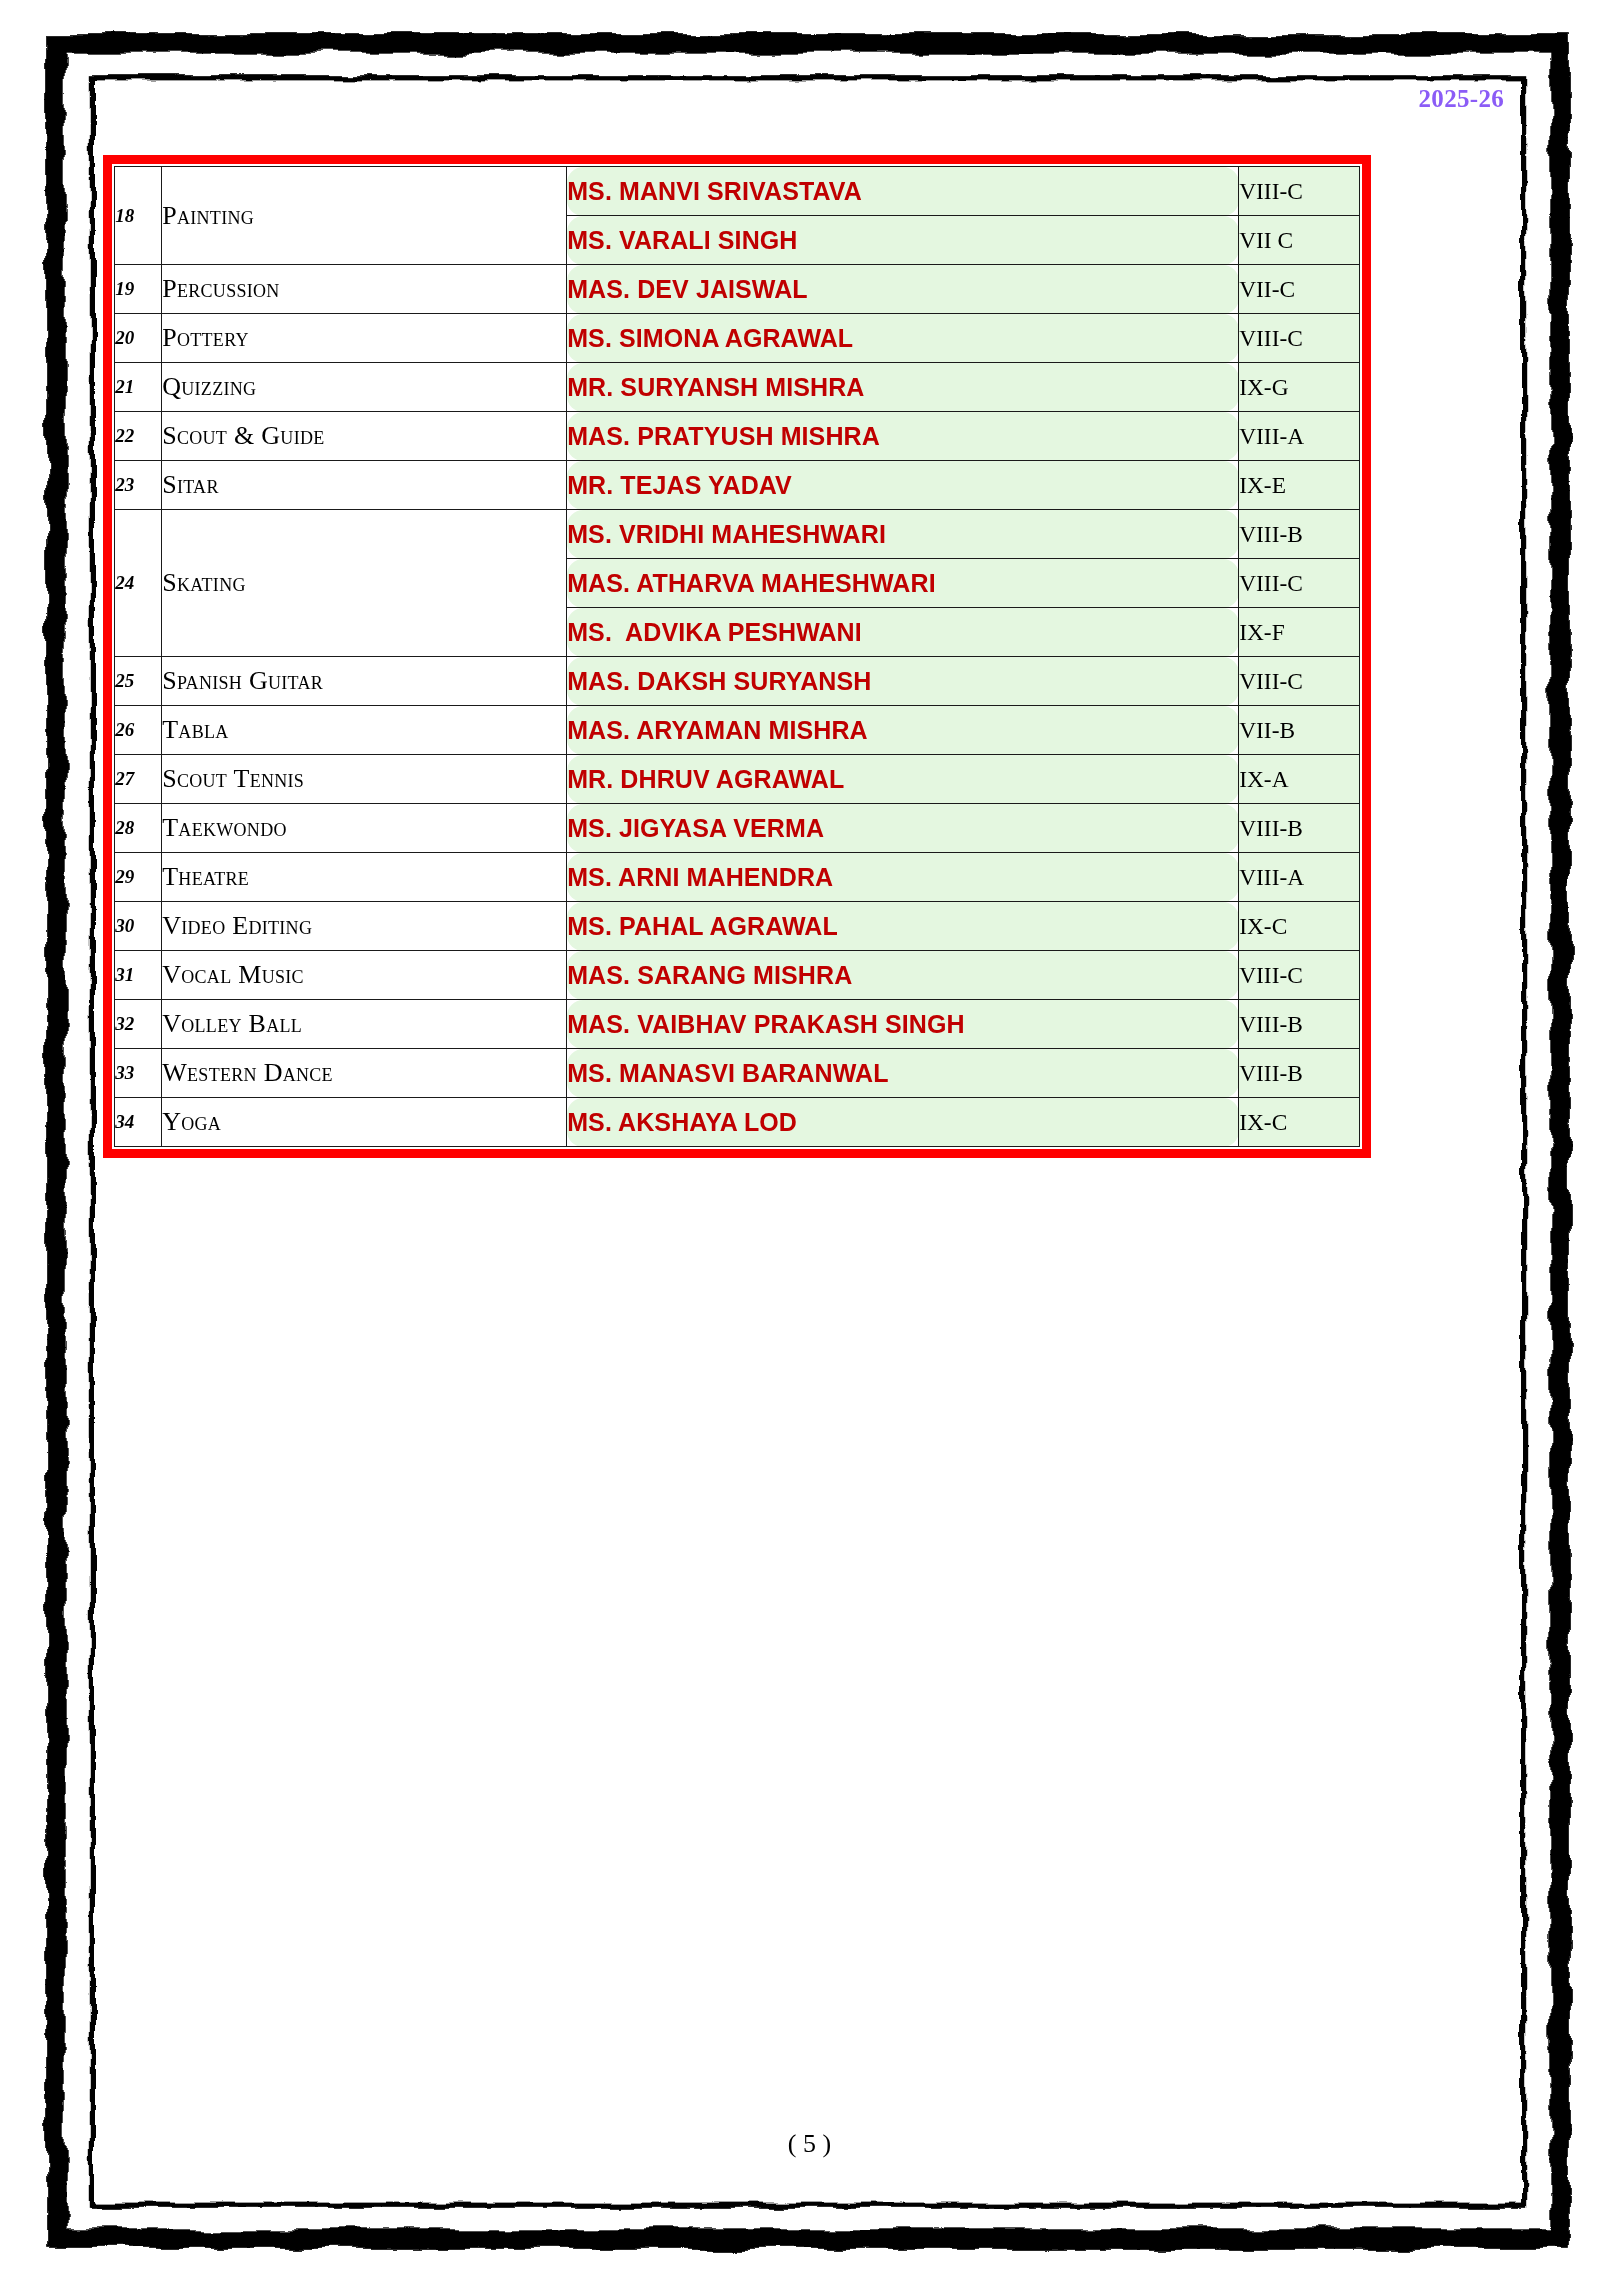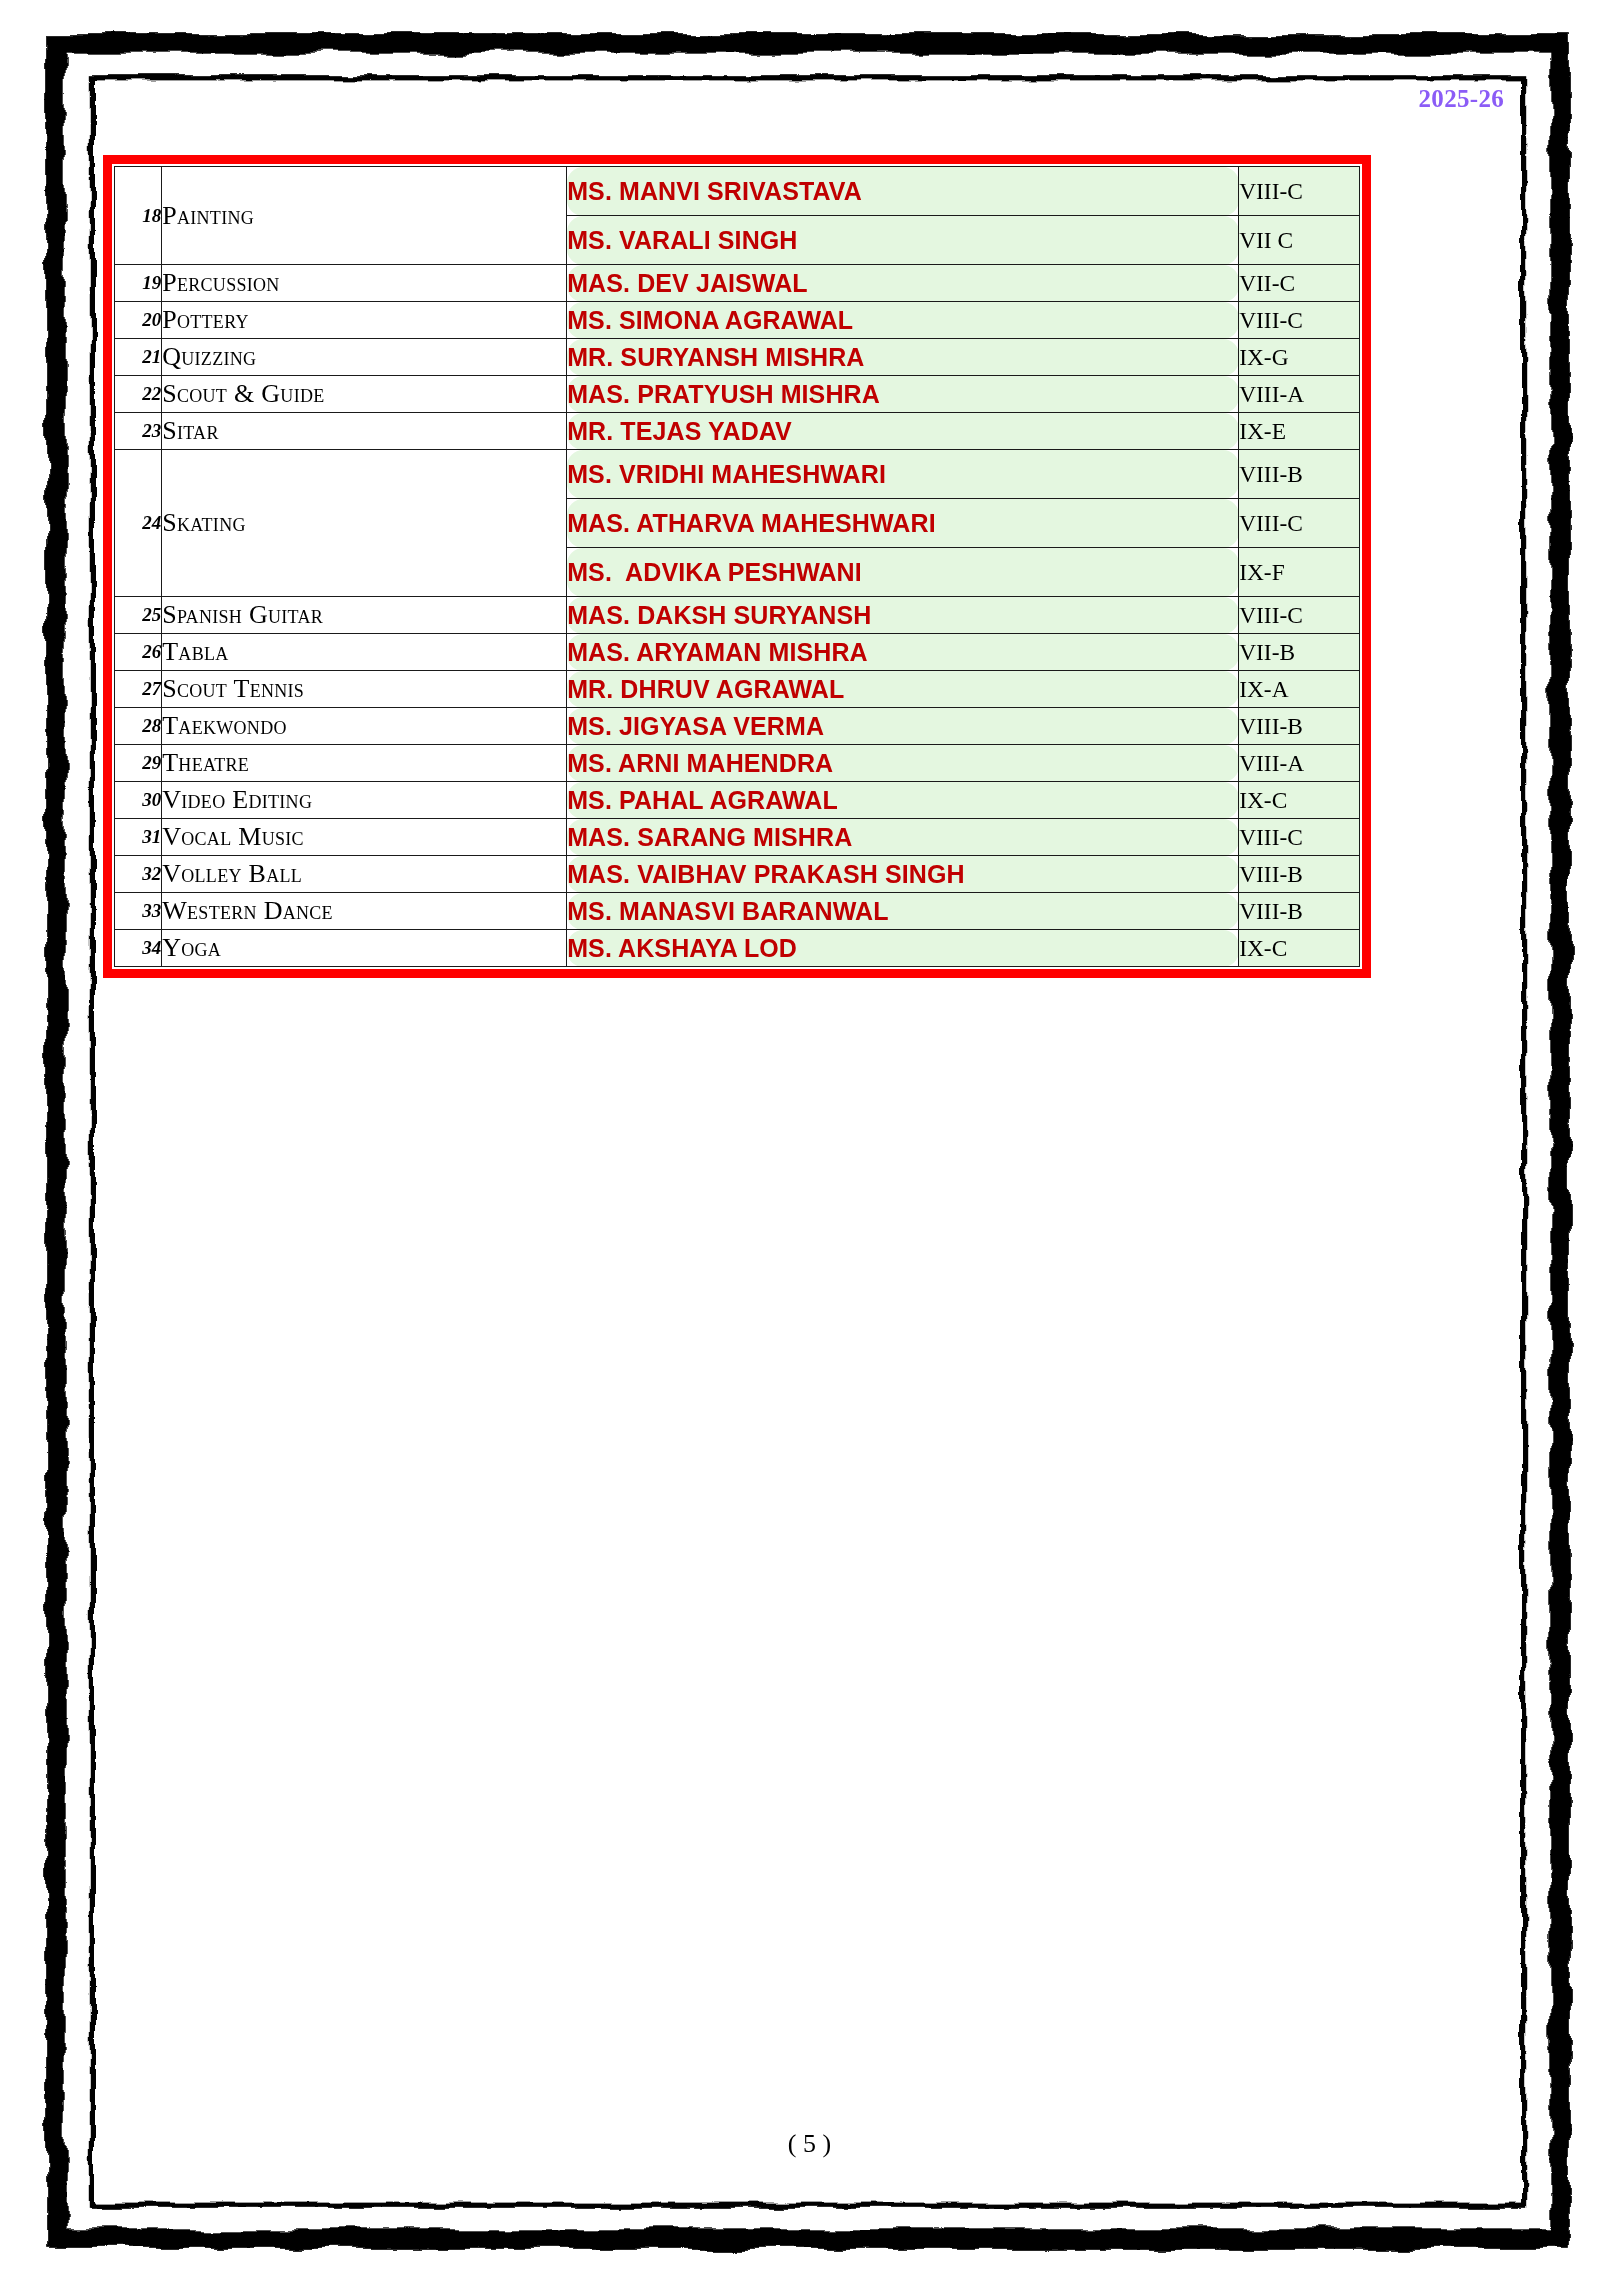--- a/index.html
+++ b/index.html
@@ -72,21 +72,21 @@
     vertical-align: middle;
   }
 
   
   col.c-sno    { width: 47px;  }
   col.c-act    { width: 405px; }
   col.c-name   { width: 1042x; }
   col.c-class  { width: 121px; }
 
   td.sno {
-    text-align: right;
+    text-align: left;
     font-family: "Liberation Serif", serif;
     font-style: italic;
     font-weight: bold;
     font-size: 19px;
     color: #000000;
     background: #ffffff;
     padding: 0 1.3px;
   }
   td.activity {
     background: #ffffff;
@@ -113,21 +113,21 @@
     border-radius: 16px;
   }
   td.klass {
     background: #E4F7E0;
     text-align: left;
     font-family: "Liberation Serif", serif;
     font-size: 23.4px;
     color: #000000;
     white-space: nowrap;
   }
-  tr.trow { height: 37px; }
+  tr.trow { height: 49px; }
   tr.trow-tall { height: 49px; }
 
   
   .page-number {
     position: absolute;
     left: 0;
     right: 0;
     top: 2044px;
     text-align: center;
     font-family: "Liberation Serif", serif;

